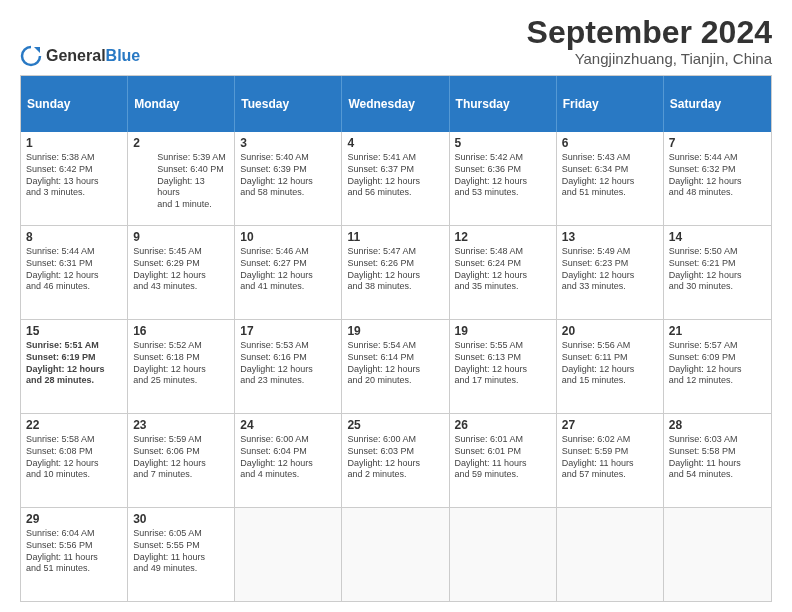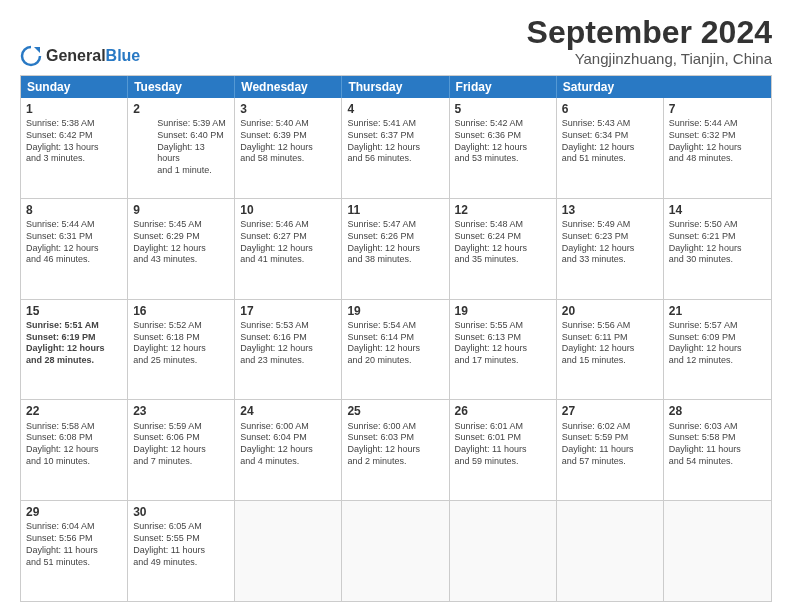--- a/index.html
+++ b/index.html
@@ -63,21 +63,21 @@
     }
     .cal-header {
       display: grid;
       grid-template-columns: repeat(7, 1fr);
       background: #2979c4;
     }
     .cal-header-cell {
       color: #fff;
       font-size: 12px;
       font-weight: bold;
-      padding: 4px 6px;
+      padding: 21px 6px;
       text-align: left;
       border-right: 1px solid #5599d4;
     }
     .cal-header-cell:last-child { border-right: none; }
     .cal-body {
       display: flex;
       flex-direction: column;
       flex: 1;
     }
     .cal-row {
@@ -126,20 +126,21 @@
     </div>
     <div class="title-section">
       <div class="month-title">September 2024</div>
       <div class="location">Yangjinzhuang, Tianjin, China</div>
     </div>
   </div>
 
   <div class="calendar">
     <div class="cal-header">
     <div class="cal-header-cell">Sunday</div>
+        <div class="cal-header-cell">Monday</div>
         <div class="cal-header-cell">Tuesday</div>
         <div class="cal-header-cell">Wednesday</div>
         <div class="cal-header-cell">Thursday</div>
         <div class="cal-header-cell">Friday</div>
         <div class="cal-header-cell">Saturday</div>
       </div>
     <div class="cal-body">
     <div class="cal-row">
           <div class="cal-cell">
             <span class="day-num">1</span>

